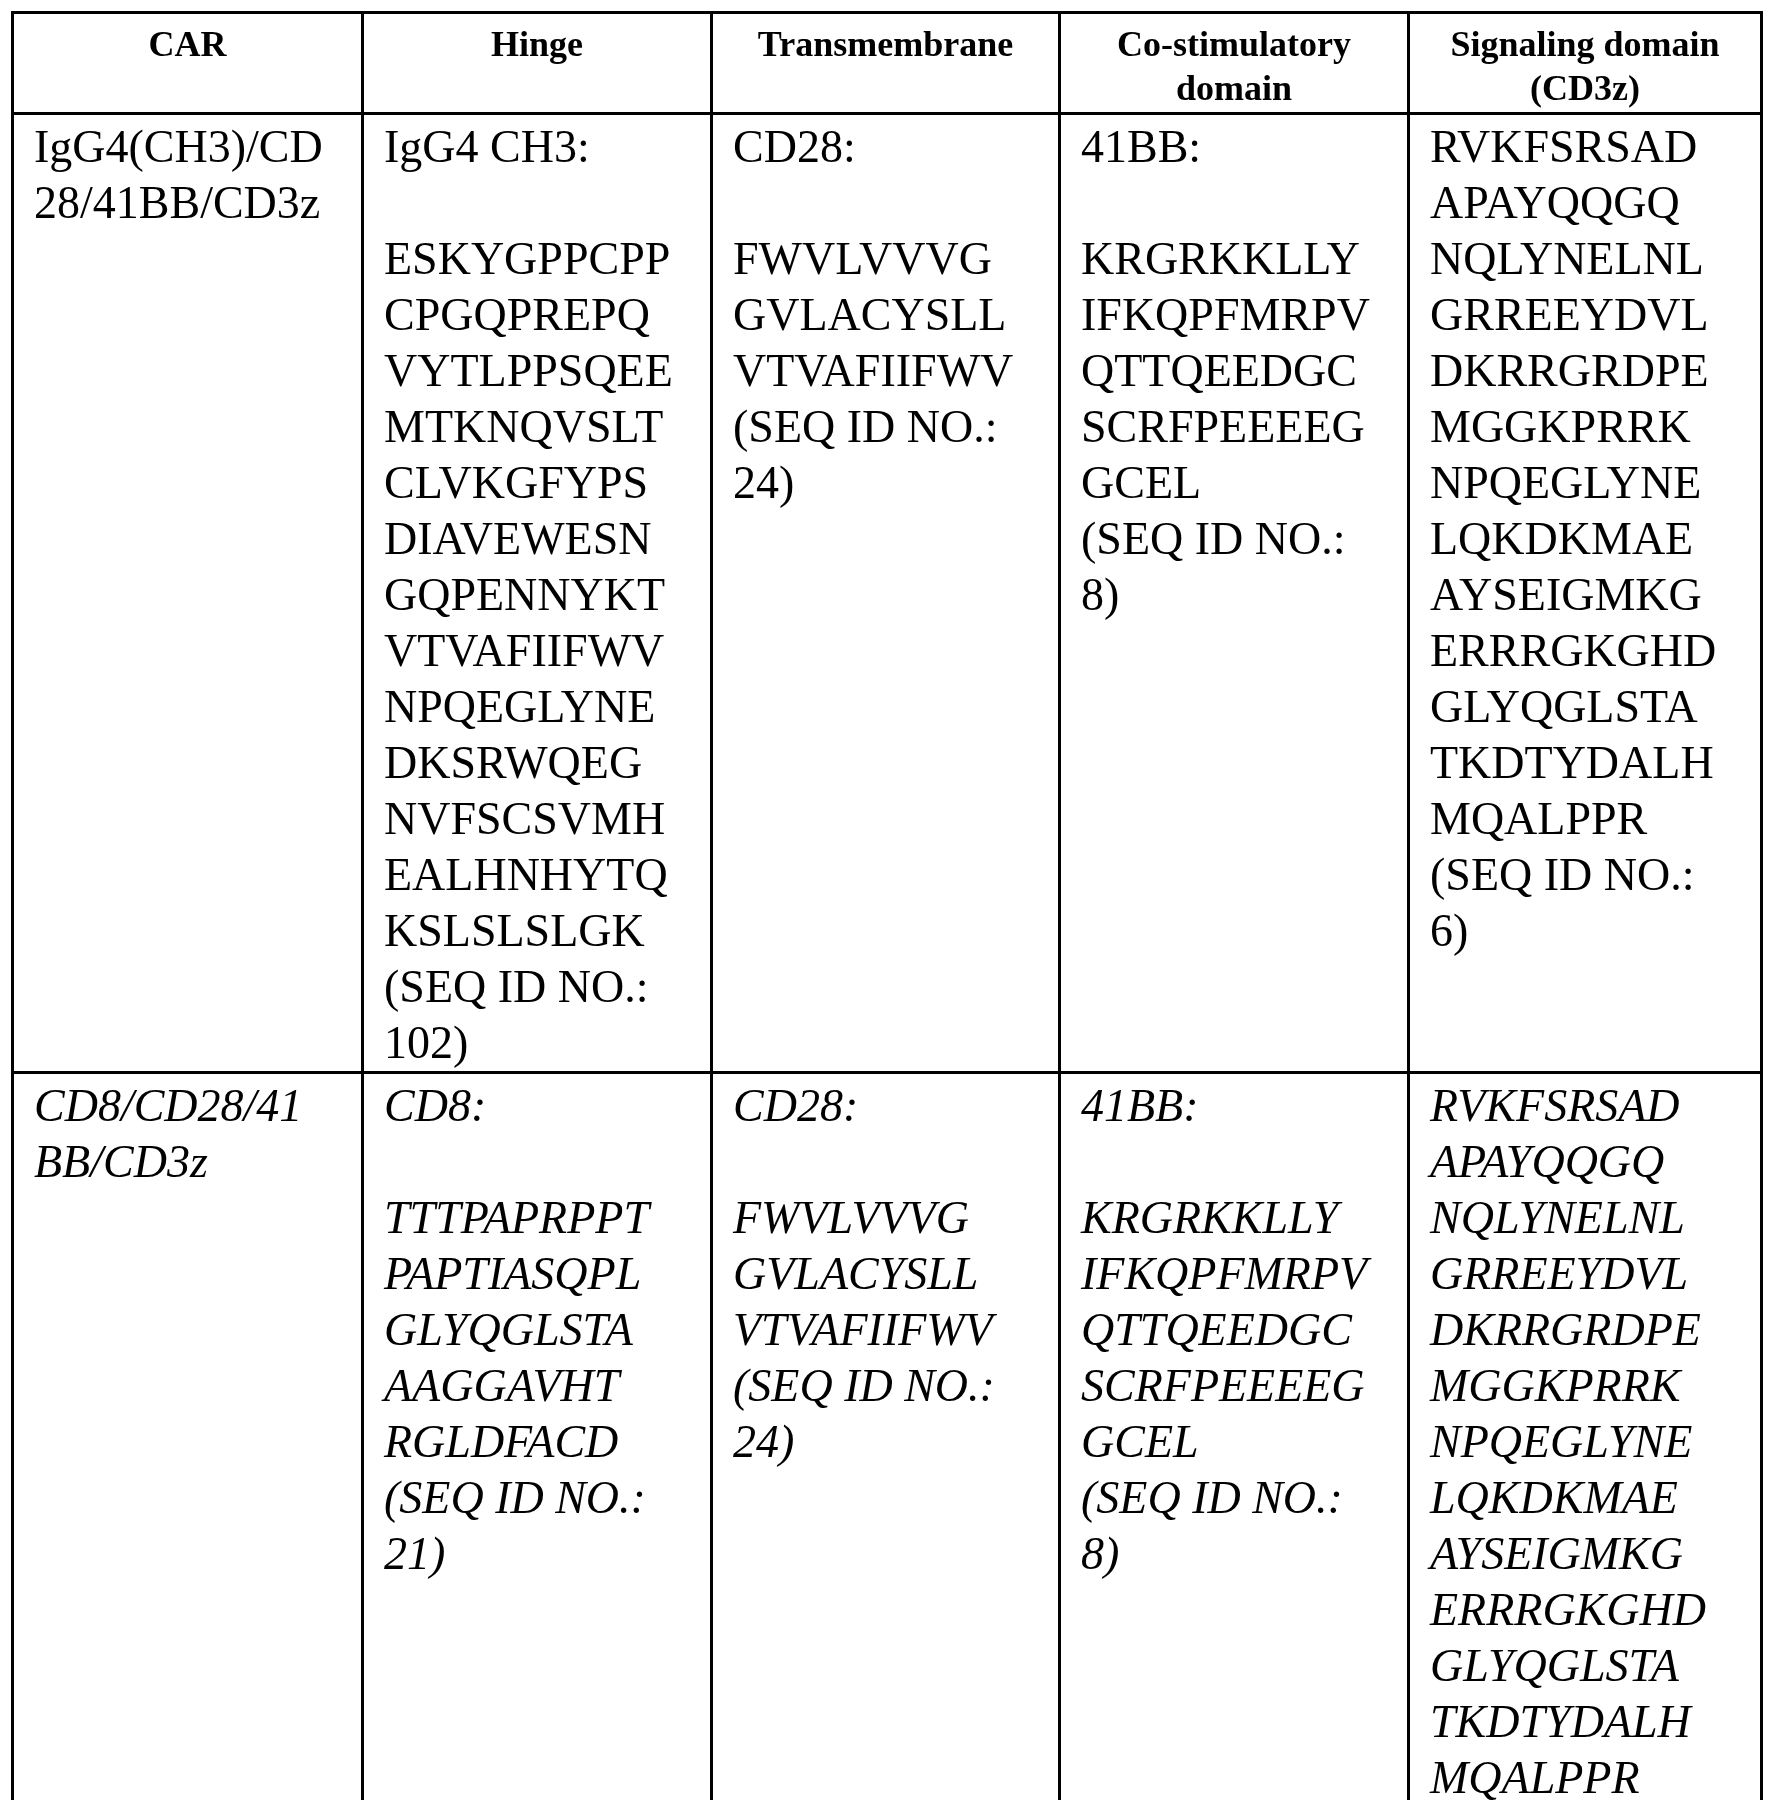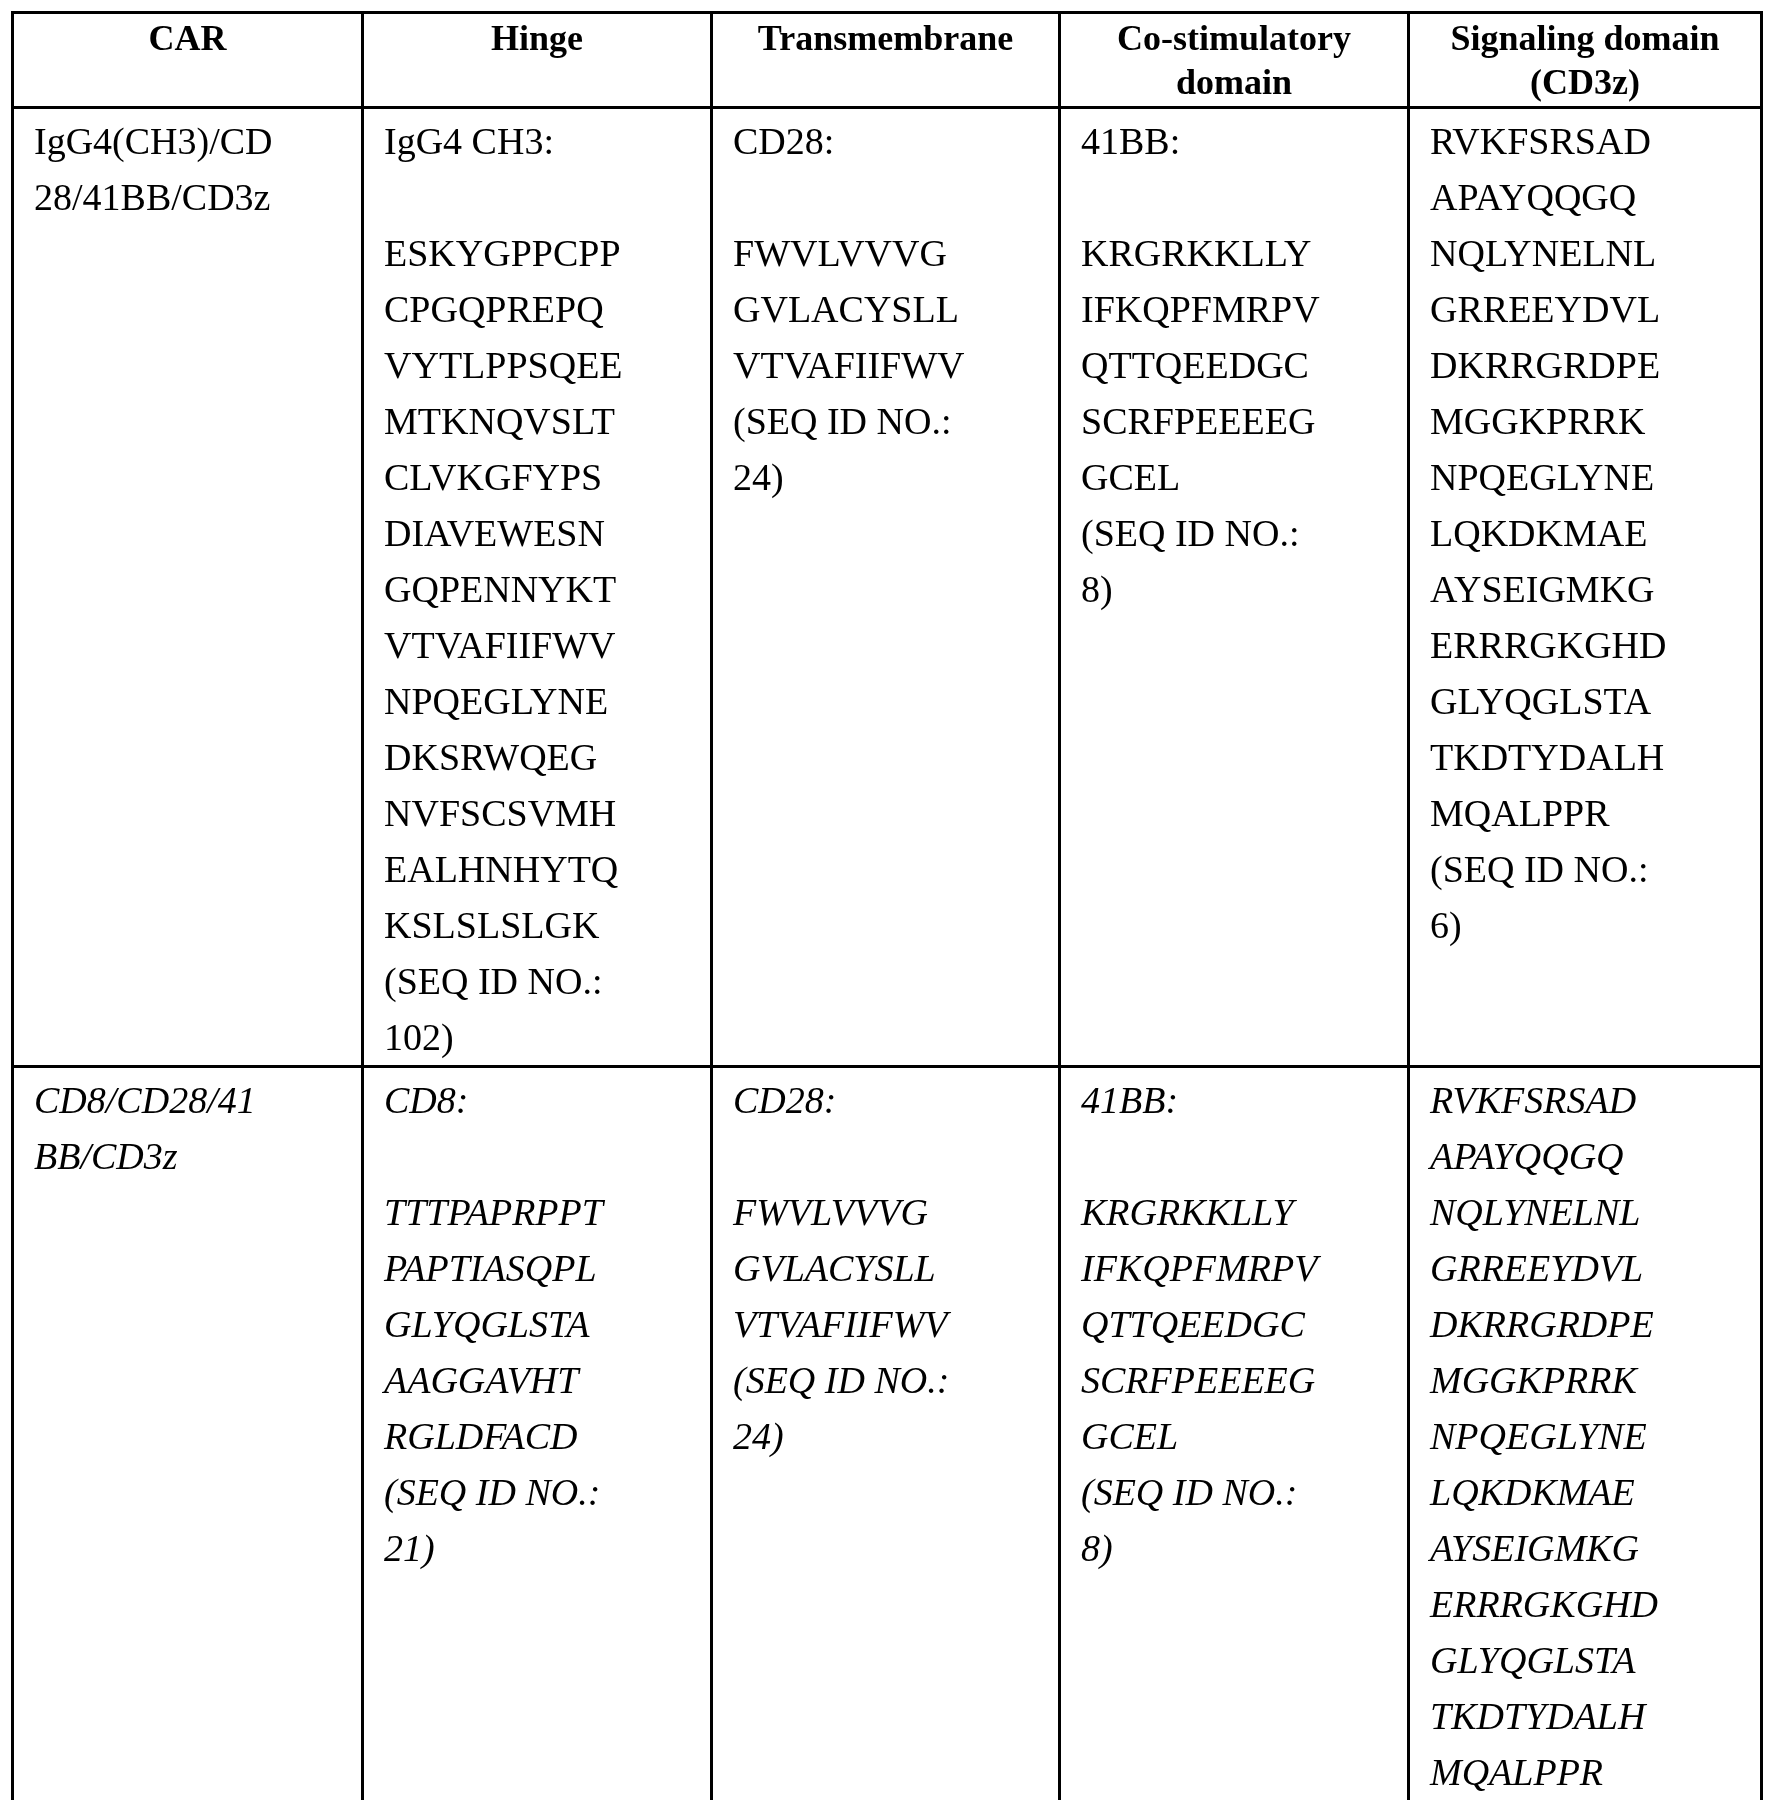--- a/index.html
+++ b/index.html
@@ -33,24 +33,24 @@
       border: 3px solid #000000;
       vertical-align: top;
       padding: 0;
     }
     table.car-table th {
       height: 90px;
       font-weight: bold;
       font-size: 36px;
       line-height: 44px;
       text-align: center;
-      padding-top: 2px;
+      padding-top: 8px;
     }
     table.car-table td {
-      font-size: 38px;
+      font-size: 46px;
       line-height: 56px;
       padding-left: 20px;
       padding-top: 4px;
     }
     tr.row-1 td { height: 942px; }
     tr.row-2 td { height: 722px; font-style: italic; }
     .line { display: block; white-space: nowrap; }
     .blank { display: block; height: 56px; }
   </style>
 </head>

